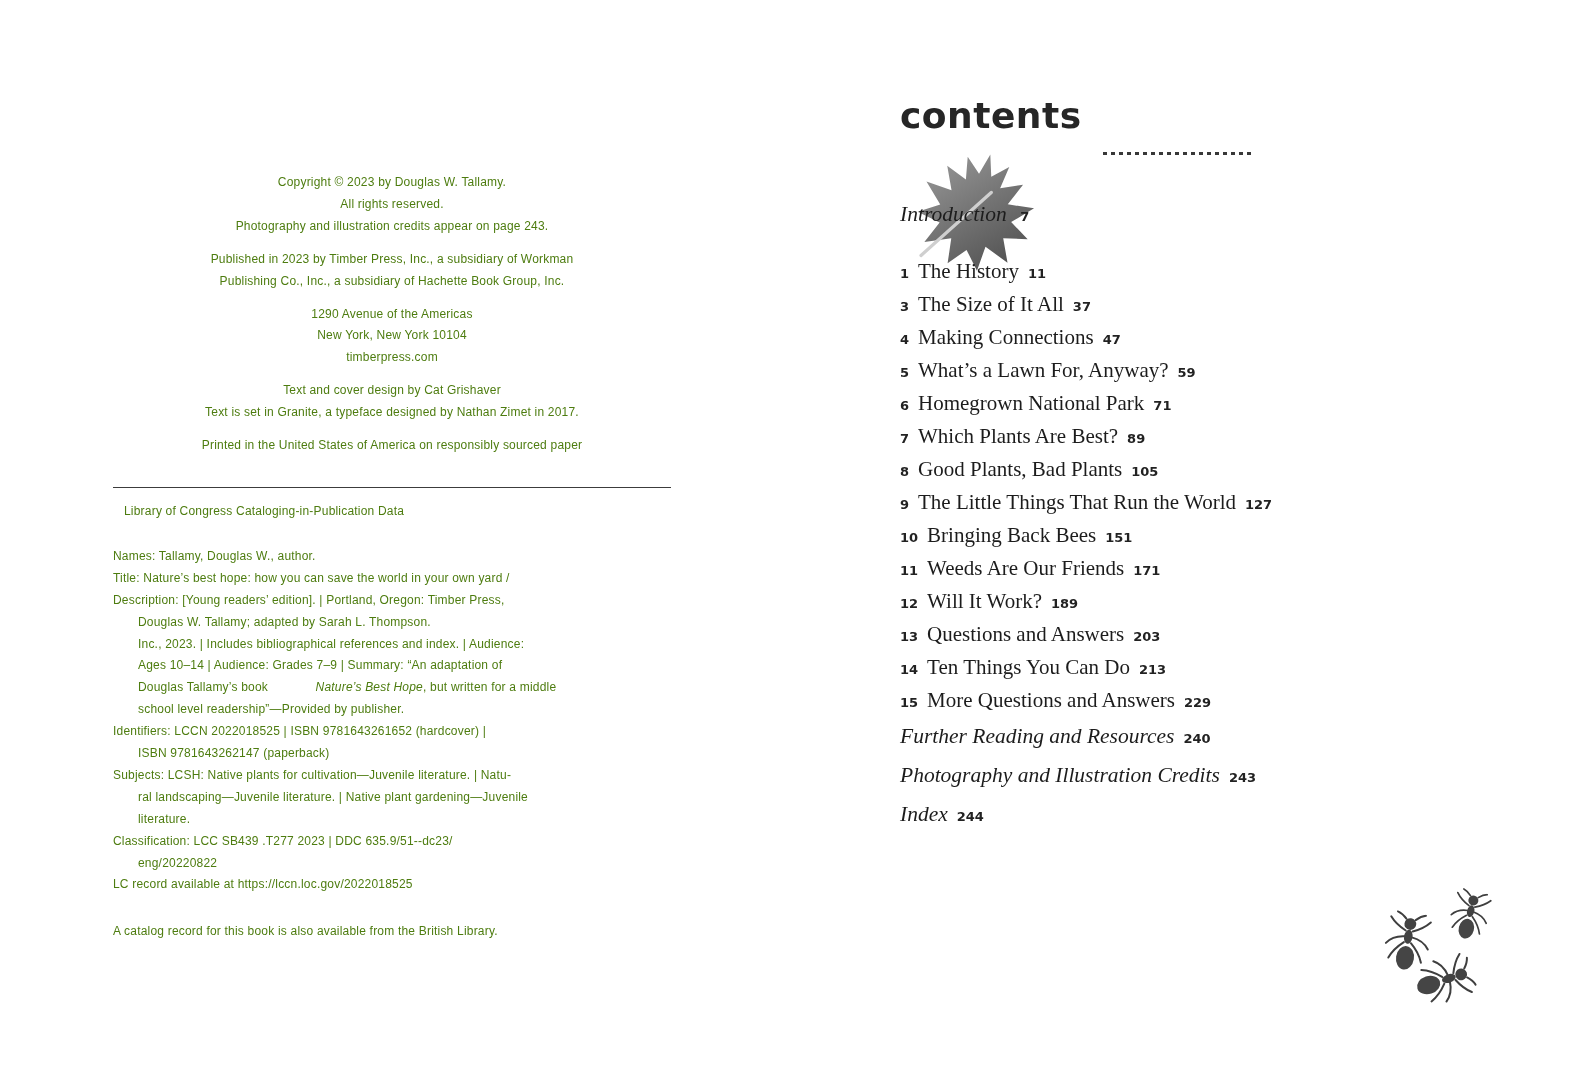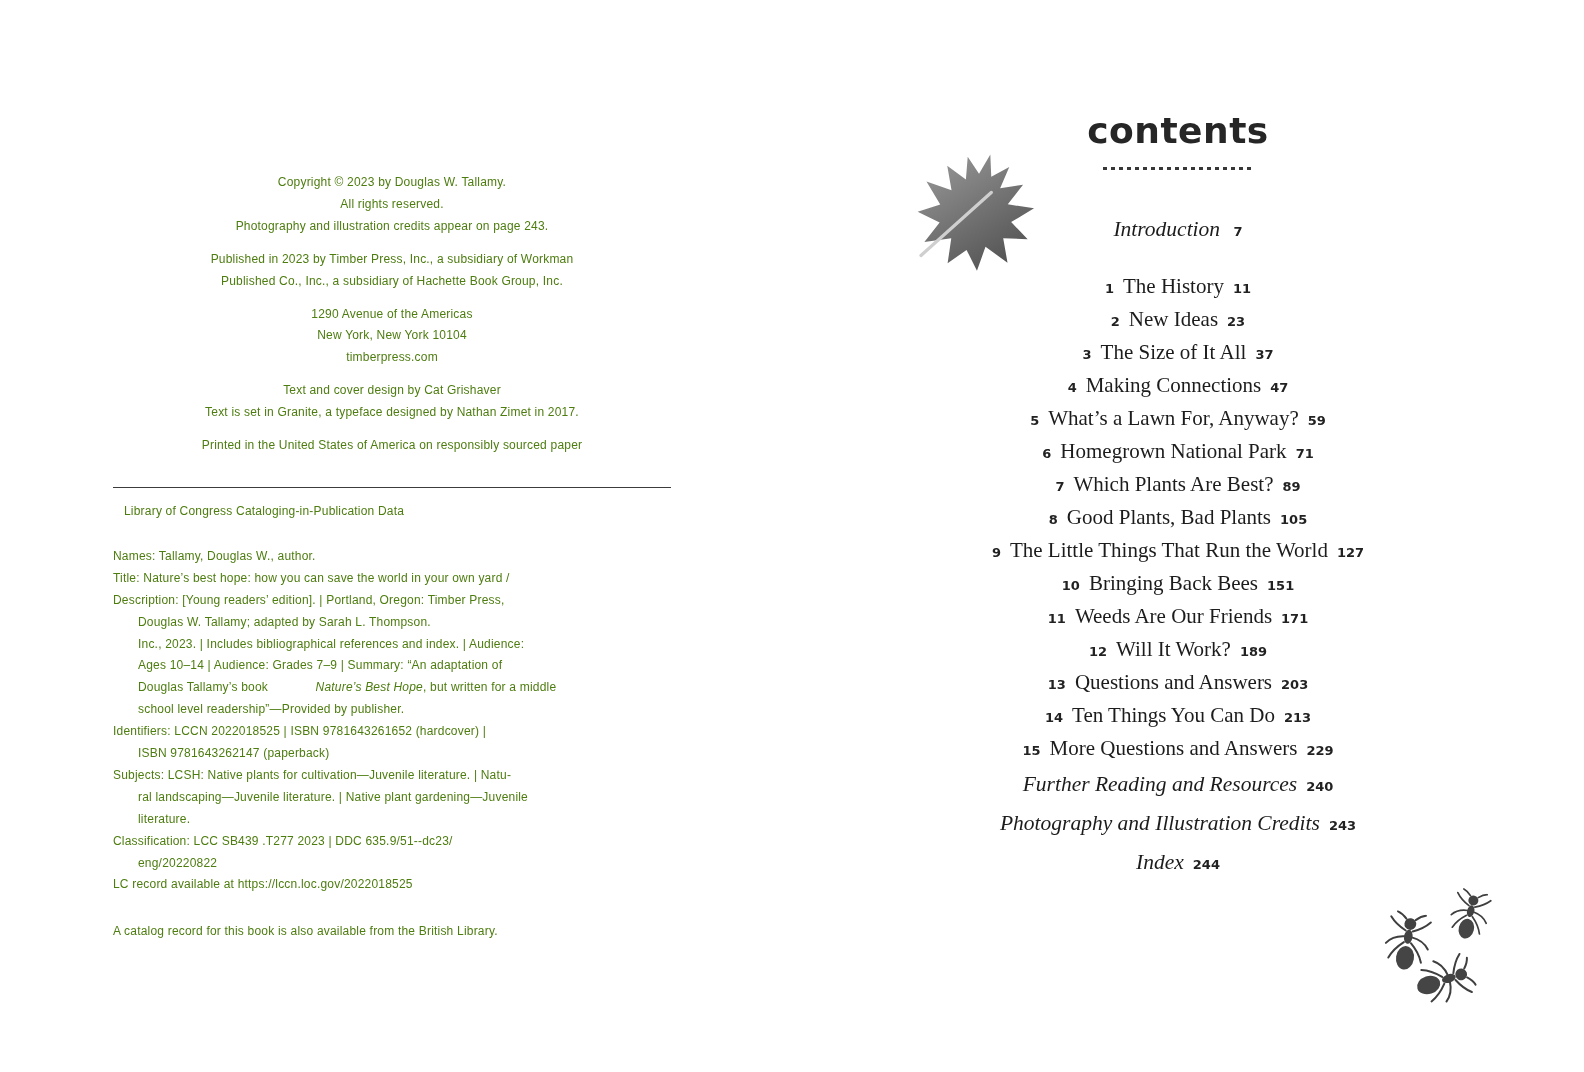--- a/index.html
+++ b/index.html
@@ -27,22 +27,22 @@
   }
   .cip-head{margin:0 0 23px 11px;text-align:left;}
   .cip-line{text-align:left;}
   .cip-line.indent{padding-left:25px;}
   .cip-line em{margin-left:44px;}
   .catalog-note{margin-top:25px;text-align:left;}
 
   
   .contents-col{
     position:absolute;
-    left:900px;top:109px;width:556px;
-    text-align:center;color:#1c1c1c;
+    left:900px;top:94px;width:556px;
+    color:#1c1c1c;
   }
   .toc-title{
     font-family:"DejaVu Sans", sans-serif;
     font-weight:800;font-size:36px;line-height:44px;
     color:#262626;letter-spacing:.5px;
   }
   .toc-dotted{
     width:150px;height:3px;margin:14px auto 0 auto;
     background:repeating-linear-gradient(90deg,#383838 0 4px,transparent 4px 8px);
   }
@@ -79,21 +79,21 @@
   <div class="copyright-col">
 
     <div class="c-para">
       <div class="c-line">Copyright © 2023 by Douglas W. Tallamy.</div>
       <div class="c-line">All rights reserved.</div>
       <div class="c-line">Photography and illustration credits appear on page 243.</div>
     </div>
 
     <div class="c-para">
       <div class="c-line">Published in 2023 by Timber Press, Inc., a subsidiary of Workman</div>
-      <div class="c-line">Published Co., Inc., a subsidiary of Hachette Book Group, Inc.</div>
+      <div class="c-line">Publishing Co., Inc., a subsidiary of Hachette Book Group, Inc.</div>
     </div>
 
     <div class="c-para">
       <div class="c-line">1290 Avenue of the Americas</div>
       <div class="c-line">New York, New York 10104</div>
       <div class="c-line">timberpress.com</div>
     </div>
 
     <div class="c-para">
       <div class="c-line">Text and cover design by Cat Grishaver</div>
@@ -146,21 +146,20 @@
     <div class="toc-title">contents</div>
     <div class="toc-dotted"></div>
 
     <div class="toc-intro">
       <span class="serif-it">Introduction</span>
       <span class="toc-num post">7</span>
     </div>
 
     <div class="toc-list">
       <div class="toc-row"><span class="toc-num pre">1</span><span class="toc-chapter-title">The History</span><span class="toc-num post">11</span></div>
-      <div class="toc-row"><span class="toc-num pre">2</span><span class="toc-chapter-title">New Ideas</span><span class="toc-num post">23</span></div>
       <div class="toc-row"><span class="toc-num pre">3</span><span class="toc-chapter-title">The Size of It All</span><span class="toc-num post">37</span></div>
       <div class="toc-row"><span class="toc-num pre">4</span><span class="toc-chapter-title">Making Connections</span><span class="toc-num post">47</span></div>
       <div class="toc-row"><span class="toc-num pre">5</span><span class="toc-chapter-title">What’s a Lawn For, Anyway?</span><span class="toc-num post">59</span></div>
       <div class="toc-row"><span class="toc-num pre">6</span><span class="toc-chapter-title">Homegrown National Park</span><span class="toc-num post">71</span></div>
       <div class="toc-row"><span class="toc-num pre">7</span><span class="toc-chapter-title">Which Plants Are Best?</span><span class="toc-num post">89</span></div>
       <div class="toc-row"><span class="toc-num pre">8</span><span class="toc-chapter-title">Good Plants, Bad Plants</span><span class="toc-num post">105</span></div>
       <div class="toc-row"><span class="toc-num pre">9</span><span class="toc-chapter-title">The Little Things That Run the World</span><span class="toc-num post">127</span></div>
       <div class="toc-row"><span class="toc-num pre">10</span><span class="toc-chapter-title">Bringing Back Bees</span><span class="toc-num post">151</span></div>
       <div class="toc-row"><span class="toc-num pre">11</span><span class="toc-chapter-title">Weeds Are Our Friends</span><span class="toc-num post">171</span></div>
       <div class="toc-row"><span class="toc-num pre">12</span><span class="toc-chapter-title">Will It Work?</span><span class="toc-num post">189</span></div>

